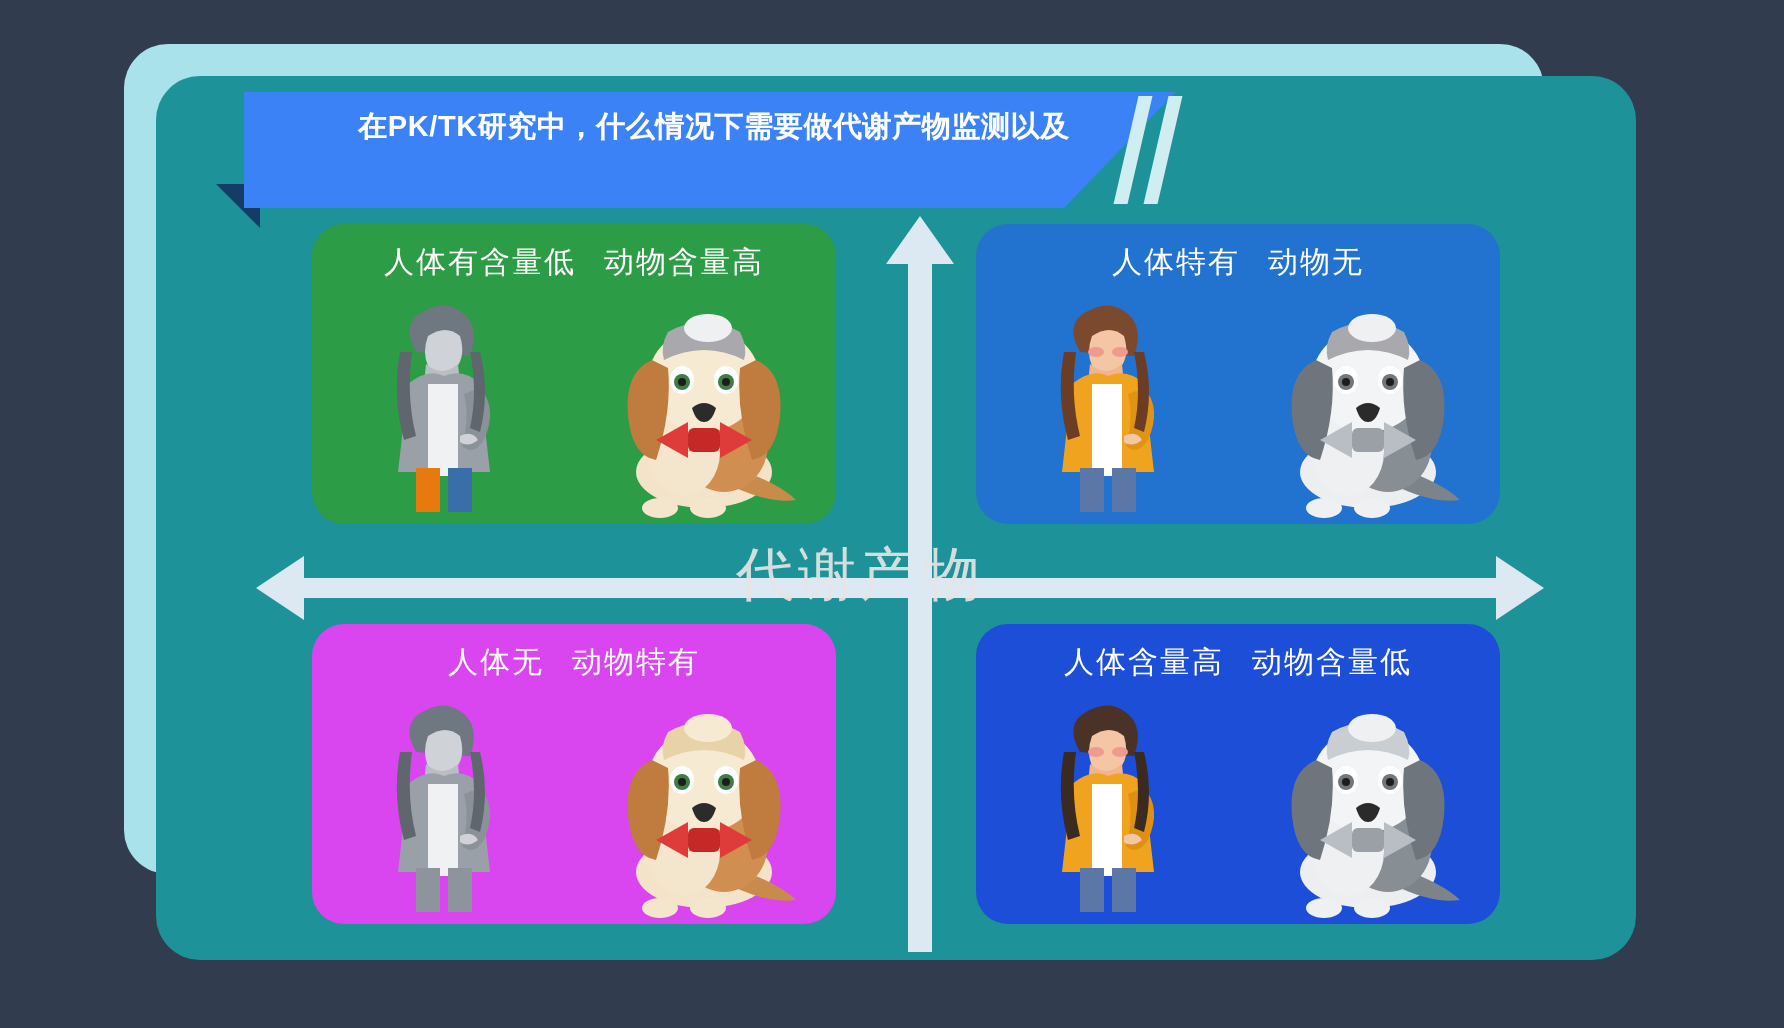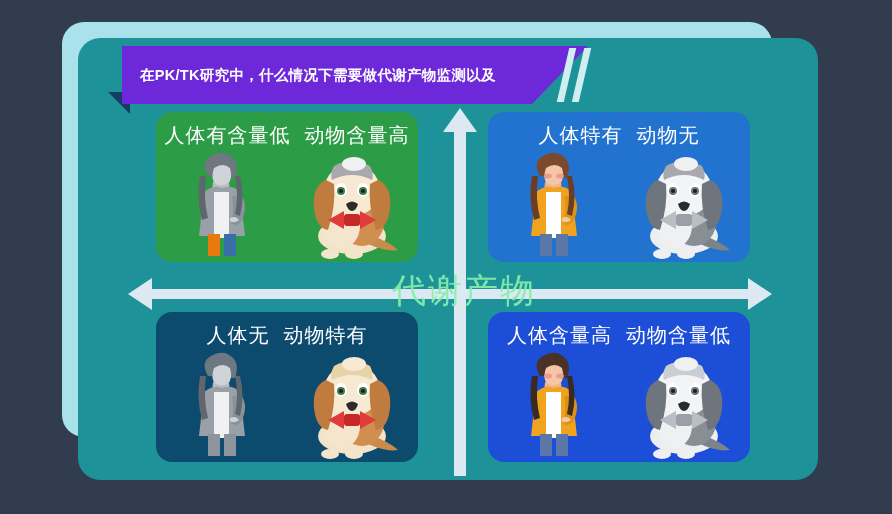--- a/index.html
+++ b/index.html
@@ -18,25 +18,25 @@
   }
   .card-front{
     position:absolute;left:78px;top:38px;width:740px;height:442px;
     background:#1d9298;border-radius:22px;
   }
 
   
   .banner-wrap{position:absolute;left:108px;top:46px;width:490px;height:58px;}
   .banner{
     position:absolute;left:14px;top:0;width:466px;height:58px;
-    background:#6d28d9;
+    background:#3b82f6;
     clip-path:polygon(0 0,100% 0,88% 100%,0 100%);
     box-sizing:border-box;
     padding:8px 14px 8px 18px;
-    display:flex;flex-direction:column;justify-content:center;
+    display:flex;flex-direction:row;justify-content:center;
   }
   .banner-fold{
     position:absolute;left:0;top:46px;width:22px;height:22px;
     background:#143c66;
     clip-path:polygon(0 0,100% 0,100% 100%);
   }
   .banner-line{
     color:#ffffff;font-weight:bold;font-size:14.5px;line-height:20px;
     letter-spacing:.3px;white-space:nowrap;
   }
@@ -49,44 +49,44 @@
 
   
   .quadwrap{position:absolute;left:150px;top:112px;width:600px;height:360px;}
 
   .quad{
     position:absolute;width:262px;height:150px;border-radius:16px;
     box-sizing:border-box;overflow:hidden;
   }
   .q-tl{left:6px;top:0;background:#2d9c46;}
   .q-tr{left:338px;top:0;background:#2272cf;}
-  .q-bl{left:6px;top:200px;background:#0c4a6e;}
+  .q-bl{left:6px;top:200px;background:#d946ef;}
   .q-br{left:338px;top:200px;background:#1d4ed8;}
 
   .q-title{
     position:absolute;top:10px;left:0;right:0;text-align:center;
-    color:#ffffff;font-size:20px;font-weight:normal;letter-spacing:1px;
+    color:#ffffff;font-size:15px;font-weight:normal;letter-spacing:1px;
     white-space:nowrap;
   }
   .q-title .gap{display:inline-block;width:14px;}
 
   .figures{position:absolute;left:0;right:0;top:34px;bottom:0;}
 
   
   .arrow-v{
     position:absolute;left:443px;top:108px;width:34px;height:368px;
   }
   .arrow-h{
     position:absolute;left:128px;top:278px;width:644px;height:32px;
   }
 
   
   .center-label{
-    position:absolute;left:392px;top:268px;
-    font-size:34px;color:#86efac;letter-spacing:2px;
+    position:absolute;left:368px;top:268px;
+    font-size:29px;color:#e5e5e5;letter-spacing:2px;
     opacity:.92;white-space:nowrap;
   }
 </style>
 </head>
 <body>
 
 <div class="stage">
 
   <div class="card-back"></div>
   <div class="card-front"></div>

